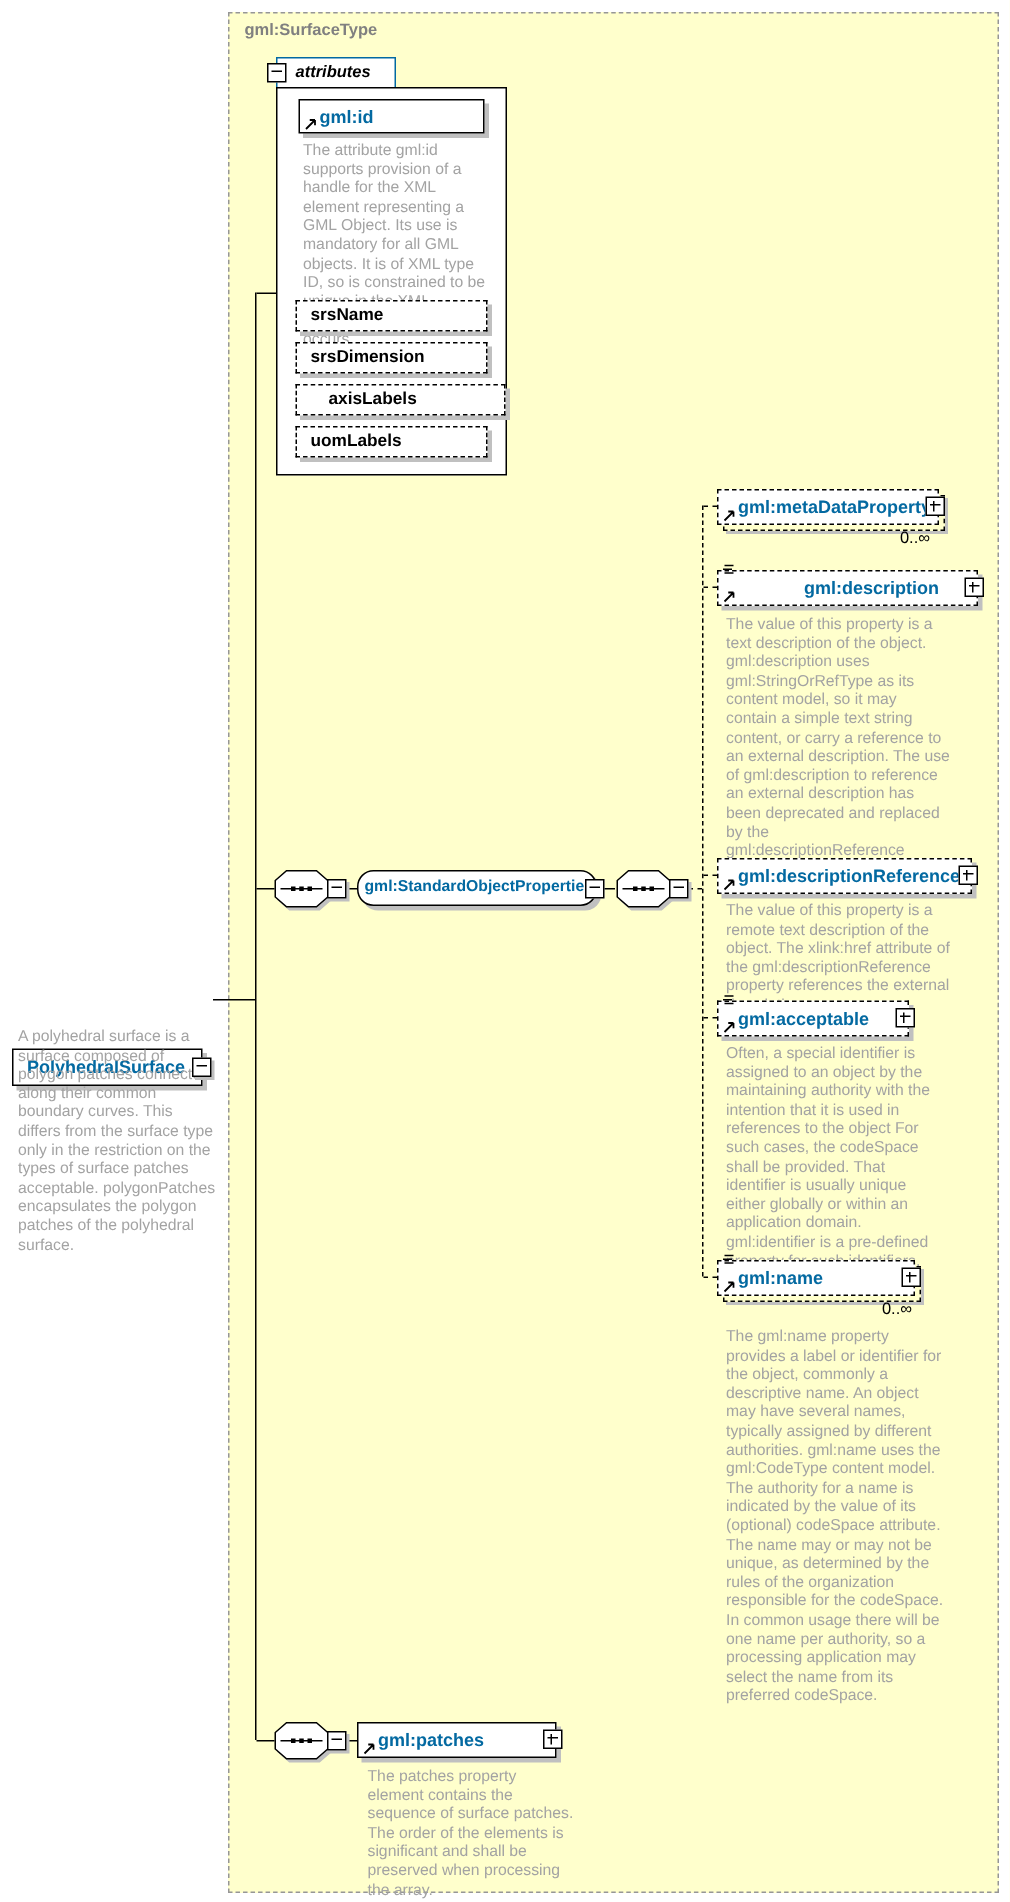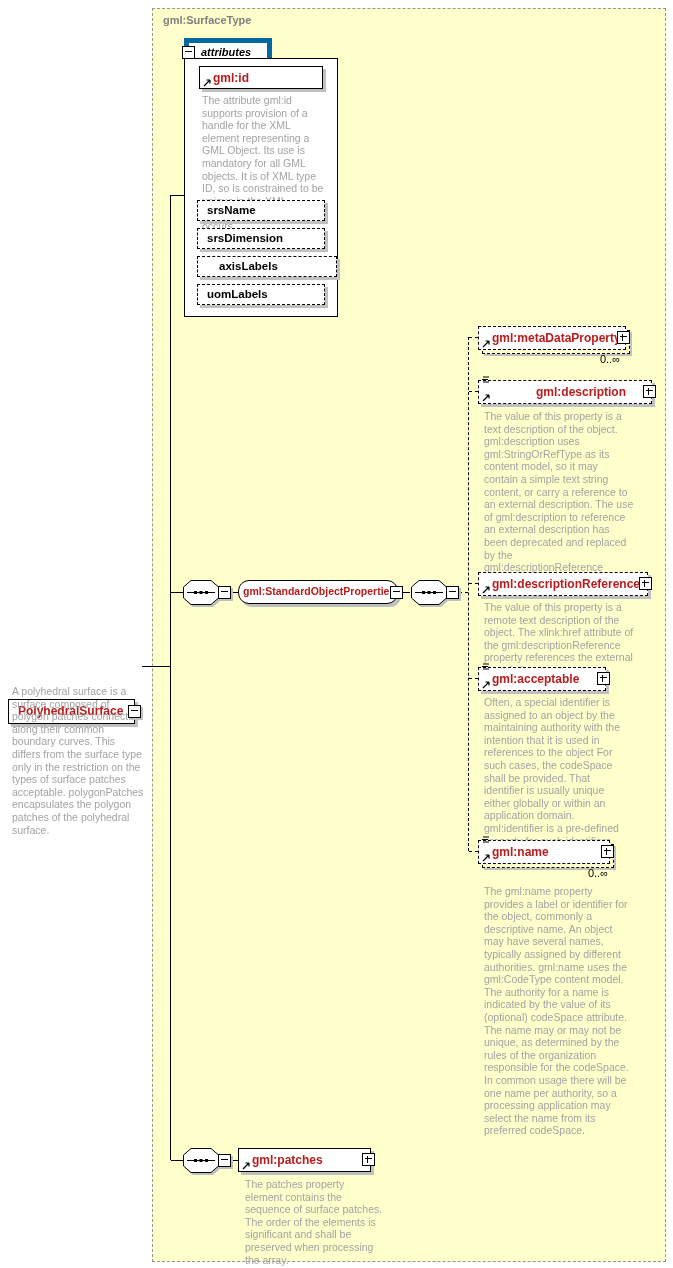--- a/index.html
+++ b/index.html
@@ -19,42 +19,42 @@
 
   
   .pm { position:absolute; width:11px; height:11px; border:1px solid #000; background:#fff; z-index:5; }
   .pm::before { content:""; position:absolute; left:2px; right:2px; top:4px; height:1px; background:#000; }
   .pm.plus::after { content:""; position:absolute; top:2px; bottom:2px; left:4px; width:1px; background:#000; }
   .pm.shadowed { box-shadow:2px 2px 0 #c0c0c0; }
 
   
   .ebox { position:absolute; background:#fff; border:1px solid #000; box-shadow:3px 3px 0 #c0c0c0; }
   .ebox.dashed { border-style:dashed; }
-  .ename { display:block; font-size:12px; font-weight:bold; color:#b91c1c; padding:4px 14px 0 13px;
+  .ename { display:block; font-size:12px; font-weight:bold; color:#0369a1; padding:4px 14px 0 13px;
       white-space:nowrap; overflow:hidden; }
   .ename.centered { text-align:center; padding:4px 4px 0 4px; font-size:10.5px; }
 
   
   .wrap { position:absolute; }
   .wrap .back { position:absolute; left:4px; top:4px; width:100%; height:100%;
       border:1px dashed #000; background:#ffffcc; box-shadow:2px 2px 0 #c0c0c0; }
   .wrap .front { position:absolute; left:0; top:0; width:100%; height:100%;
       background:#fff; border:1px dashed #000; }
 
   
   .ref-icon { position:absolute; left:3px; bottom:1px; width:9px; height:9px; }
   
   .stack-icon { position:absolute; left:2px; top:-5px; width:9px; height:8px; }
 
   
   .doc { position:absolute; font-size:10.5px; line-height:12.6px; color:#a3a3a3; }
 
   
   .attr-tab { position:absolute; left:184px; top:38px; width:78px; height:20px; background:#fff;
-      border:5px solid #0369a1; }
+      border:1px solid #0369a1; }
   .attr-tab .tab-label { display:block; font-size:11px; font-style:italic; font-weight:bold;
       padding:3px 0 0 12px; }
   .attr-container { position:absolute; left:184px; top:58px; width:152px; height:257px;
       background:#fff; border:1px solid #000; }
   .attr-item { position:absolute; left:12px; width:126px; height:19px; background:#fff;
       border:1px dashed #000; box-shadow:3px 3px 0 #c0c0c0; }
   .attr-item .aname { display:block; font-size:11.5px; font-weight:bold; padding:3px 0 0 9px; }
 
   
   .seq { position:absolute; width:38px; height:27px; filter:drop-shadow(2px 2px 0 #c0c0c0); }

